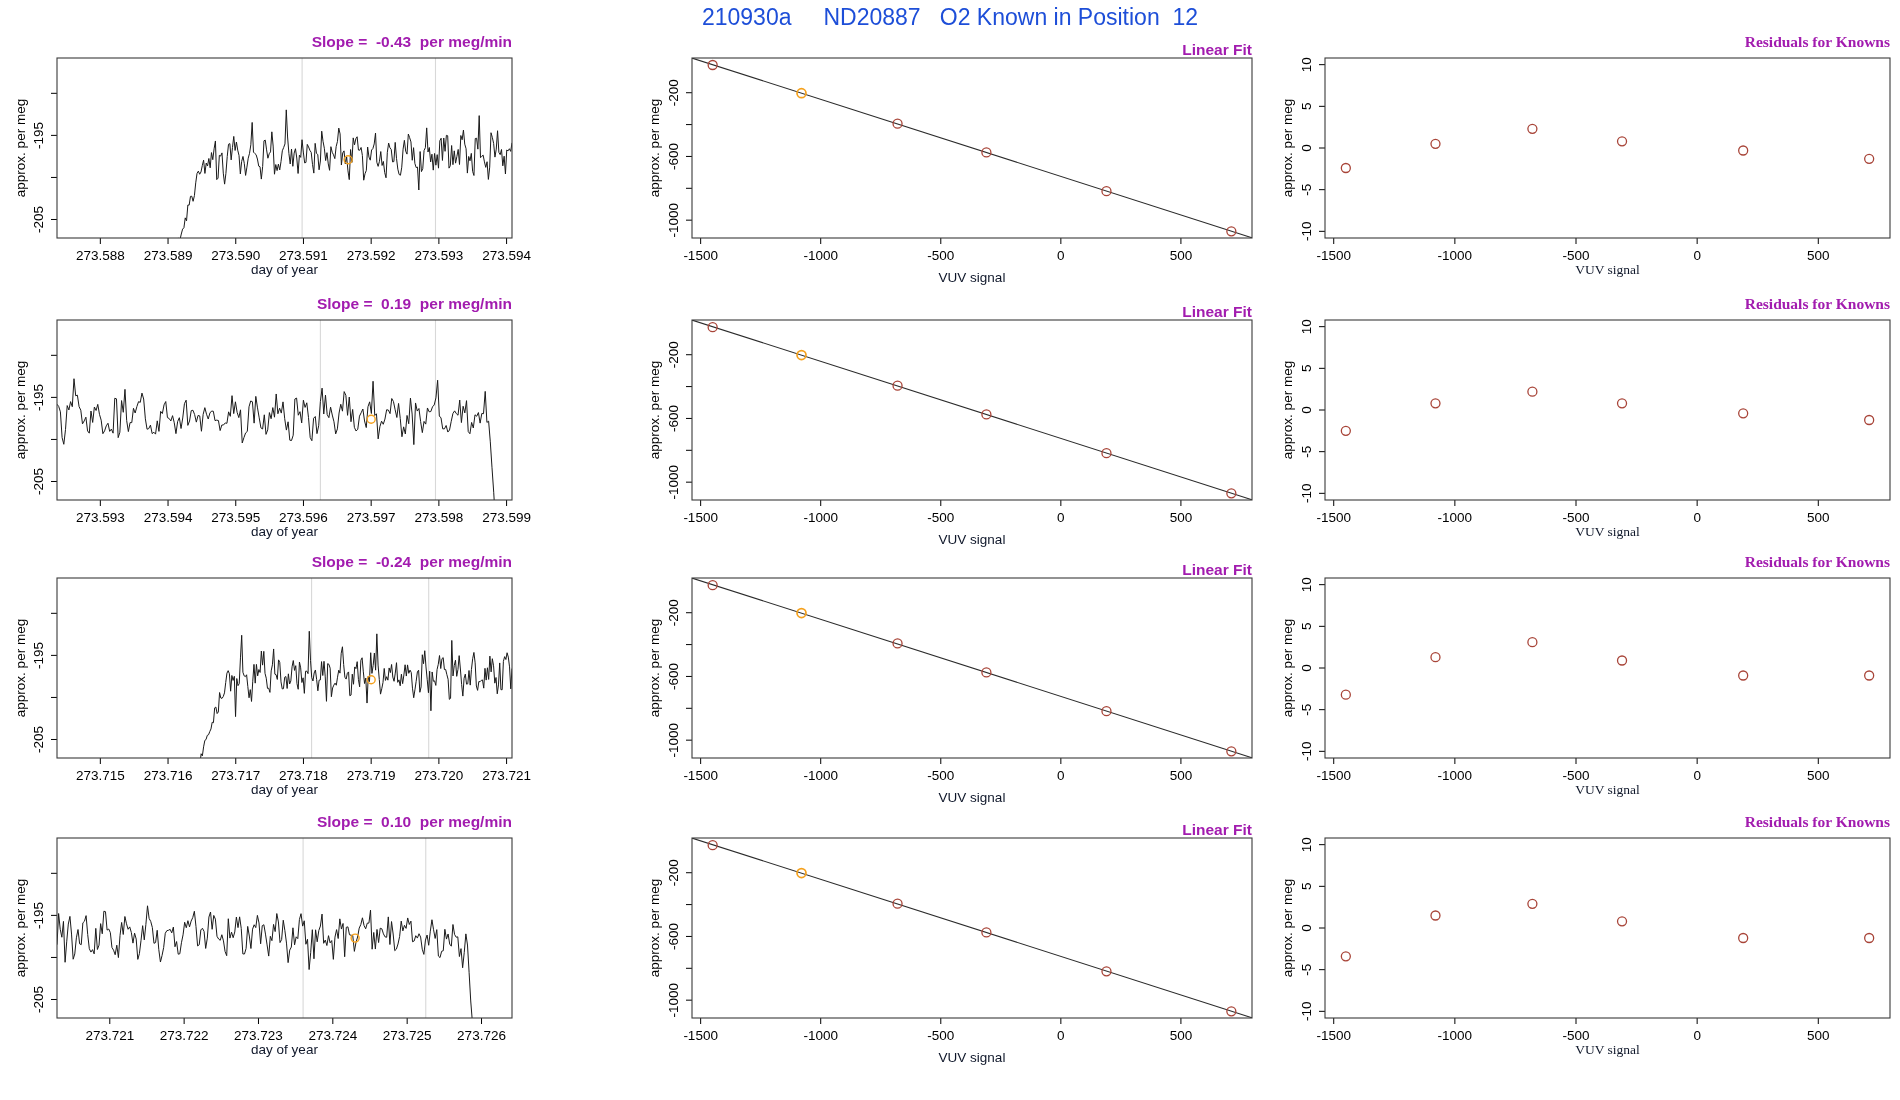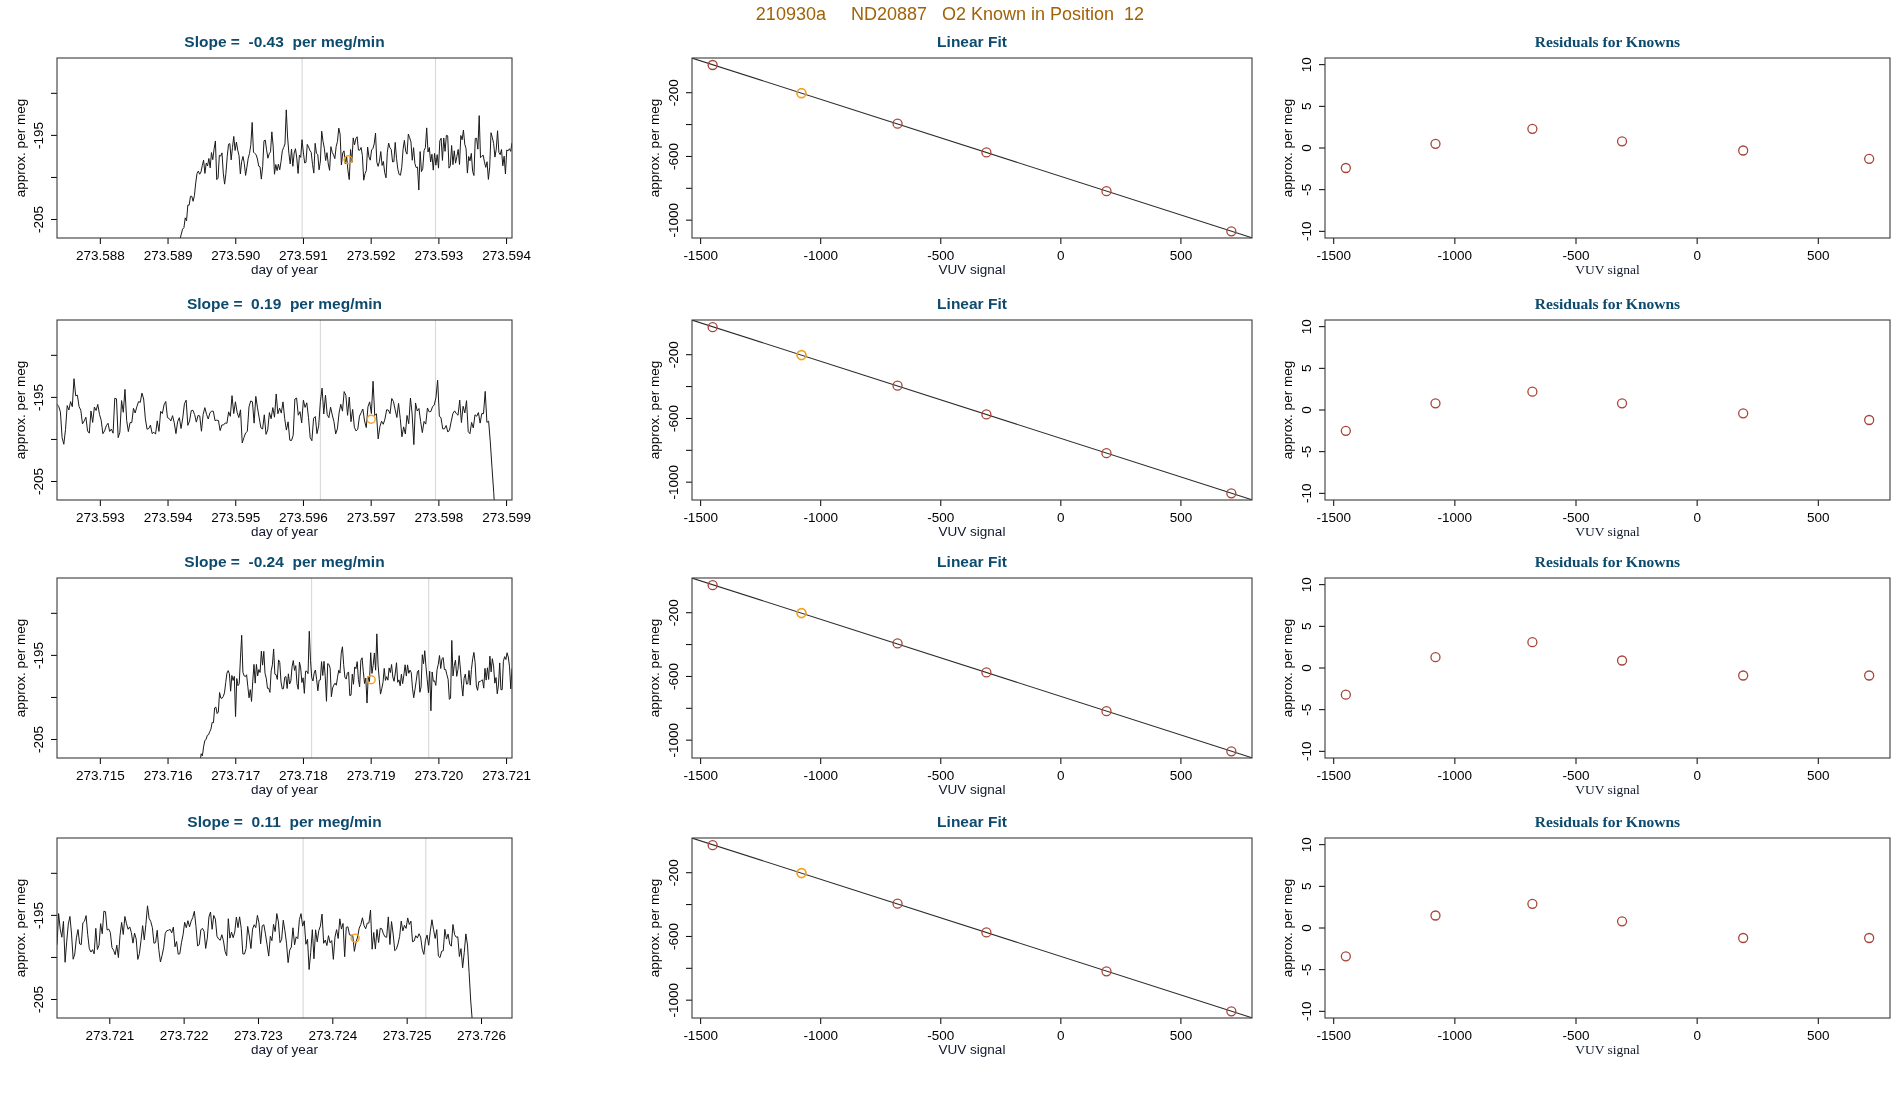--- a/index.html
+++ b/index.html
@@ -1,27 +1,27 @@
 <!DOCTYPE html>
 <html><head>
 <meta charset="utf-8">
 <style>
   html,body{margin:0;padding:0;background:#ffffff;}
   #page{position:relative;width:1900px;height:1100px;background:#fff;overflow:hidden;
         font-family:"Liberation Sans","DejaVu Sans",sans-serif;}
   #chart-svg{position:absolute;left:0;top:0;}
   .main-title{position:absolute;left:0;top:4px;width:1900px;text-align:center;
-              font-size:18px;color:#a16207;white-space:pre;}
-  .cell-title{position:absolute;text-align:center;font-weight:bold;font-size:15.5px;color:#0c4a6e;white-space:pre;}
+              font-size:23px;color:#1d4ed8;white-space:pre;}
+  .cell-title{position:absolute;text-align:right;font-weight:bold;font-size:15.5px;color:#a21caf;white-space:pre;}
   .xlab{position:absolute;text-align:center;font-size:13.5px;color:#0f172a;}
   .ylab{position:absolute;font-size:13.5px;color:#000;white-space:nowrap;
         transform:translate(-50%,-50%) rotate(-90deg);}
   
   .c1{left:57px;width:455px;}
-  .c2{left:692px;width:560px;}
+  .c2{left:692px;width:560px;margin-top:8px;}
   .c3{left:1325px;width:565px;font-family:Liberation Serif, serif;}
   
   .t0{top:33px;} .t1{top:295px;} .t2{top:553px;} .t3{top:813px;}
   
   .x0{top:262px;} .x1{top:524px;} .x2{top:782px;} .x3{top:1042px;}
   
   .y1{left:20px;} .y2{left:654px;} .y3{left:1287px;}
   .yt0{top:148px;} .yt1{top:410px;} .yt2{top:668px;} .yt3{top:928px;}
 </style>
 </head>
@@ -446,21 +446,21 @@
   <div class="cell-title c1 t2">Slope =  -0.24  per meg/min</div>
   <div class="cell-title c2 t2">Linear Fit</div>
   <div class="cell-title c3 t2">Residuals for Knowns</div>
   <div class="xlab c1 x2">day of year</div>
   <div class="xlab c2 x2">VUV signal</div>
   <div class="xlab c3 x2">VUV signal</div>
   <div class="ylab y1 yt2">approx. per meg</div>
   <div class="ylab y2 yt2">approx. per meg</div>
   <div class="ylab y3 yt2">approx. per meg</div>
 
-  <div class="cell-title c1 t3">Slope =  0.11  per meg/min</div>
+  <div class="cell-title c1 t3">Slope =  0.10  per meg/min</div>
   <div class="cell-title c2 t3">Linear Fit</div>
   <div class="cell-title c3 t3">Residuals for Knowns</div>
   <div class="xlab c1 x3">day of year</div>
   <div class="xlab c2 x3">VUV signal</div>
   <div class="xlab c3 x3">VUV signal</div>
   <div class="ylab y1 yt3">approx. per meg</div>
   <div class="ylab y2 yt3">approx. per meg</div>
   <div class="ylab y3 yt3">approx. per meg</div>
 </div>
 

